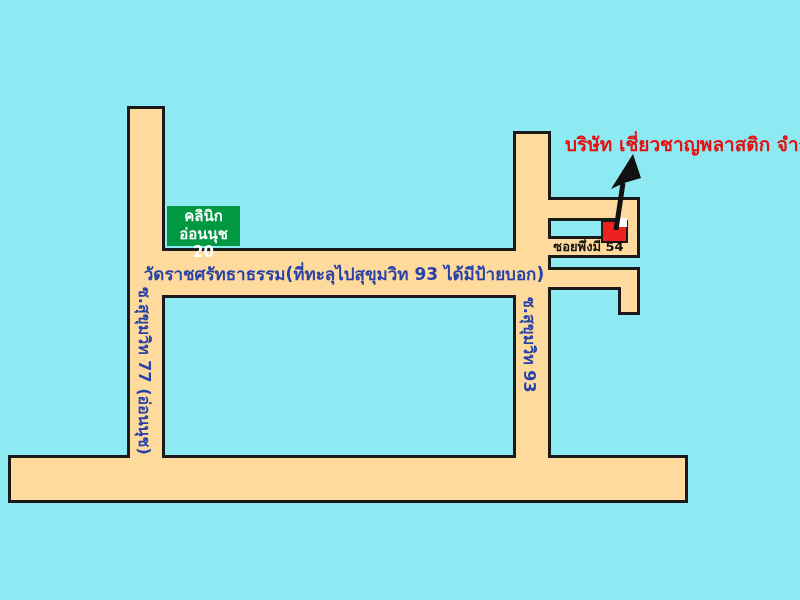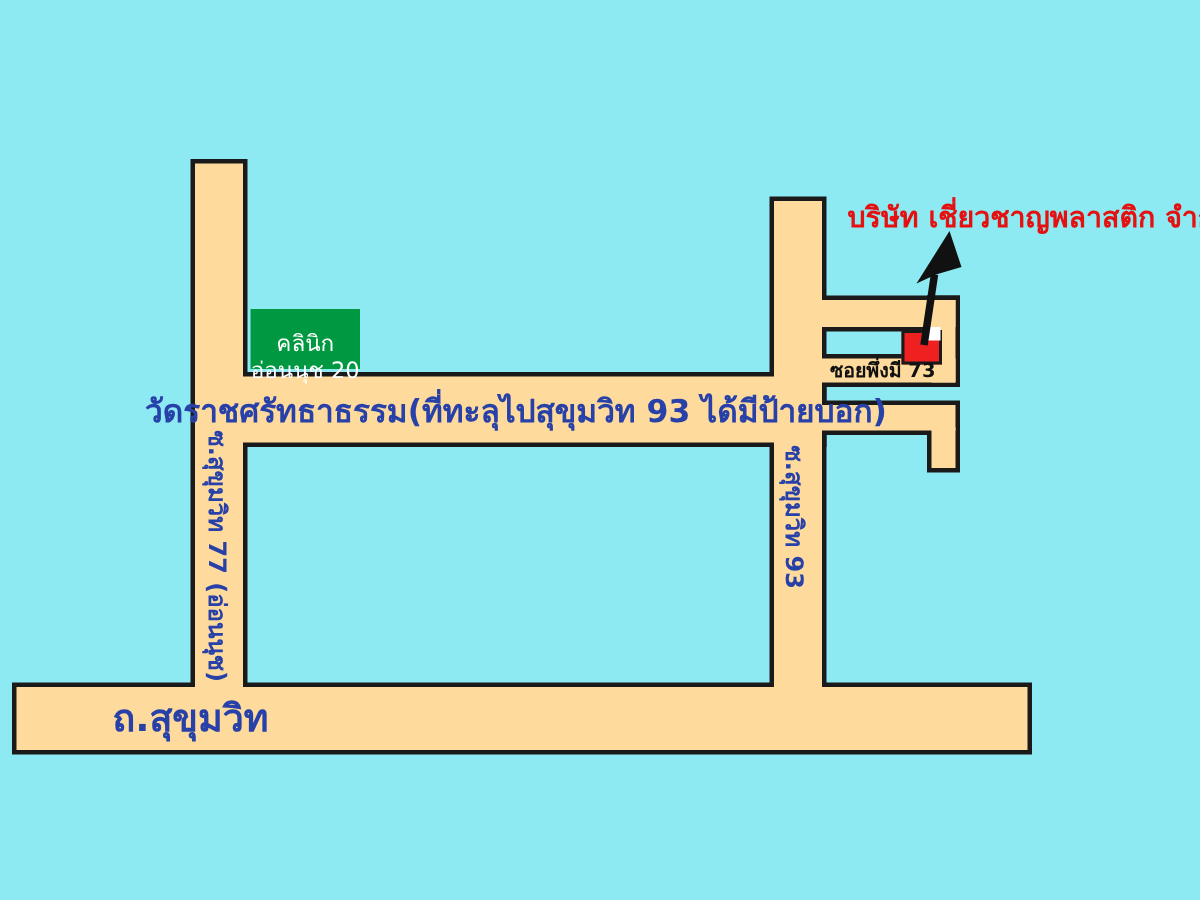--- a/index.html
+++ b/index.html
@@ -13,30 +13,30 @@
   }
   .rb{position:absolute;background:var(--road-border,#1A1A1A);}
   .rf{position:absolute;background:var(--road-fill,#FEDA9C);}
   .lbl{position:absolute;font-weight:bold;white-space:nowrap;}
   .blue{color:var(--road-text-blue,#2741A8);}
   .center-flex{display:flex;align-items:center;justify-content:center;}
   .vert{transform-origin:0 0;transform:rotate(90deg);}
   .sign{
     position:absolute;background:var(--sign-green,#009942);
     color:var(--sign-text-white,#FFFFFF);
-    font-weight:normal;font-size:15px;line-height:18px;
-    text-align:center;padding-top:14px;box-sizing:border-box;
+    font-weight:bold;font-size:15px;line-height:18px;
+    text-align:center;padding-top:1px;box-sizing:border-box;
   }
   .marker{
     position:absolute;background:var(--marker-red,#EE2020);
     border:2px solid var(--road-border,#1A1A1A);box-sizing:border-box;
   }
   .notch{position:absolute;background:#FFFFFF;}
   .company{font-size:19px;color:var(--company-text-red,#E51010);}
-  .midnote{font-size:21px;}
+  .midnote{font-size:17px;}
   .soilbl{font-size:13px;color:var(--soi-text-black,#111111);}
   .mainroad{font-size:25px;}
   .vlbl{font-size:16px;}
   svg.overlay{position:absolute;left:0;top:0;pointer-events:none;}
 </style>
 </head>
 <body>
 
 <div class="map">
 
@@ -70,21 +70,20 @@
 
   <svg class="overlay" width="800" height="600" viewBox="0 0 800 600">
     <line x1="616" y1="230" x2="623" y2="183" stroke="#111111" stroke-width="5"></line>
     <polygon points="633,154 611,189 624,183 641,178" fill="#111111"></polygon>
   </svg>
 
   <div class="lbl company" style="left:565px;top:129px;">บริษัท เชี่ยวชาญพลาสติก จำกัด</div>
 
   <div class="lbl blue midnote center-flex" style="left:140px;top:251px;width:408px;height:44px;">วัดราชศรัทธาธรรม(ที่ทะลุไปสุขุมวิท 93 ได้มีป้ายบอก)</div>
 
-  <div class="lbl soilbl center-flex" style="left:537px;top:238px;width:103px;height:17px;">ซอยพึ่งมี 73</div>
+  <div class="lbl soilbl center-flex" style="left:537px;top:238px;width:103px;height:17px;">ซอยพึ่งมี 54</div>
 
-  <div class="lbl blue mainroad" style="left:75px;top:458px;">ถ.สุขุมวิท</div>
 
   <div class="lbl blue vlbl vert" style="left:157px;top:287px;">ซ.สุขุมวิท 77 (อ่อนนุช)</div>
 
   <div class="lbl blue vlbl vert" style="left:542px;top:297px;">ซ.สุขุมวิท 93</div>
 
 </div>
 
 </body></html>

